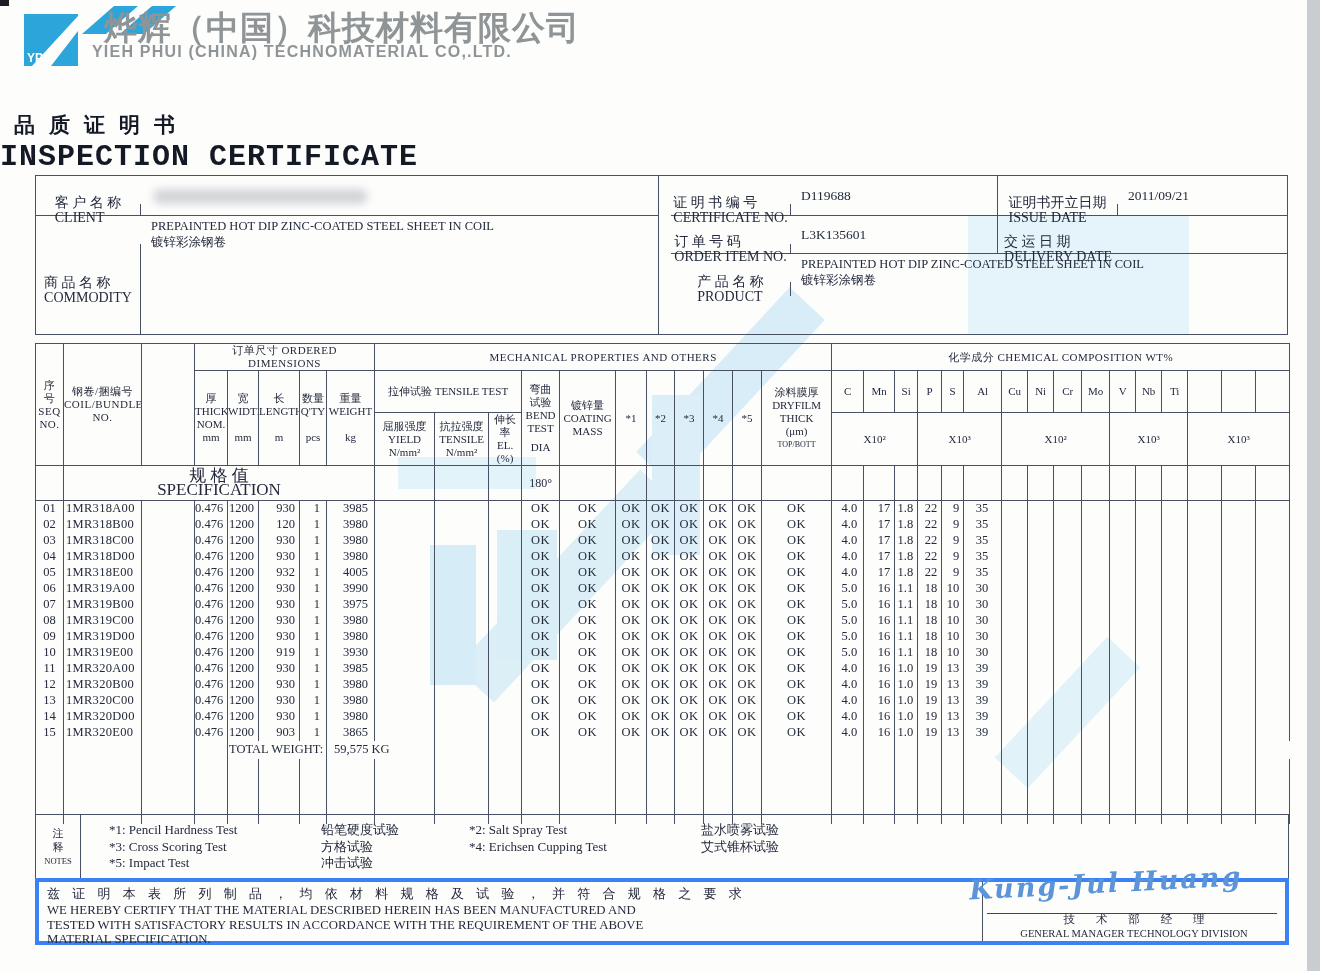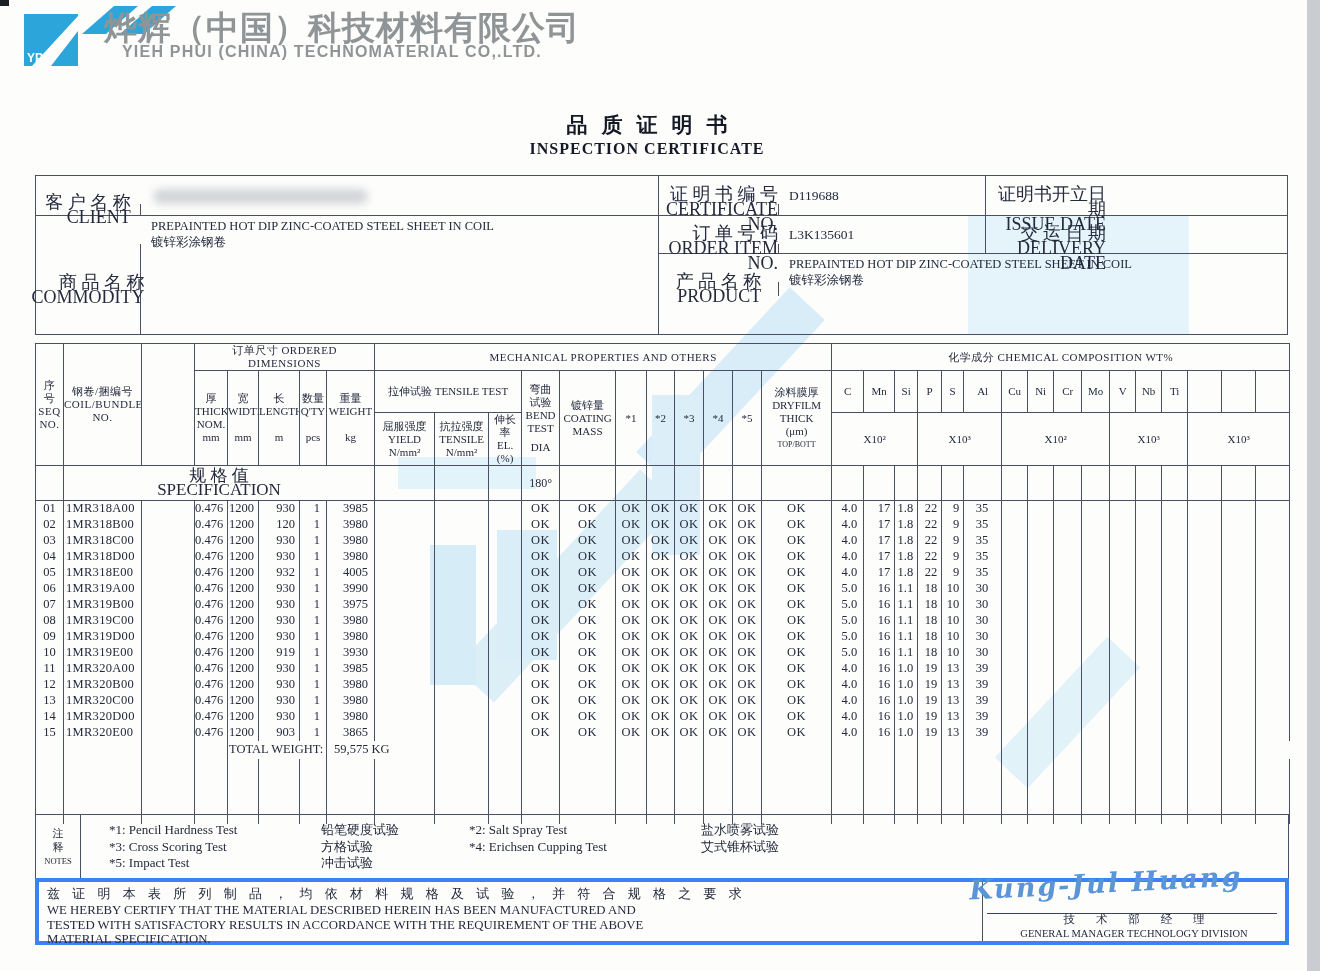--- a/index.html
+++ b/index.html
@@ -8,35 +8,35 @@
   .abs { position:absolute; }
   .pre { white-space:pre-line; }
   
   .wm { position:absolute; z-index:0; }
   .edge-right { left:1307px; top:0; width:13px; height:971px; background:#c9ccd0; }
   .corner-mark { left:0; top:0; width:9px; height:6px; background:#1c1f26; }
   
   .logo { left:24px; top:4px; z-index:2; }
   .co-zh { left:104px; top:6px; font-family:Liberation Serif, serif; font-size:33px;
            font-weight:bold; color:#8f9496; letter-spacing:1px; z-index:2; }
-  .co-en { left:122px; top:43px; font-family:"Liberation Sans",sans-serif; font-size:16px;
+  .co-en { left:92px; top:43px; font-family:"Liberation Sans",sans-serif; font-size:16px;
            font-weight:bold; color:#8f9496; letter-spacing:1.2px; z-index:2; }
   .addr { left:770px; top:35px; width:548px; font-size:11.3px; line-height:13.6px;
           color:#2c3352; z-index:2; }
-  .title-wrap { left:0; top:111px; width:1294px; text-align:center; z-index:2; }
+  .title-wrap { left:0; top:111px; width:1294px; text-align:left; z-index:2; }
   .title-zh { font-size:21px; font-weight:bold; letter-spacing:14px; text-indent:14px; color:#141926; }
-  .title-en { font-size:16px; font-weight:bold; letter-spacing:1px; color:#141926; margin-top:1px; }
+  .title-en { font-size:30px; font-weight:bold; letter-spacing:1px; color:#141926; margin-top:1px;font-family:Liberation Mono, monospace; }
   
   .ibox { position:absolute; z-index:1; box-sizing:border-box; border:1px solid #4a5064; }
   .ibox .row { display:flex; box-sizing:border-box; border-bottom:1px solid #4a5064; }
   .ibox .row:last-child { border-bottom:none; }
   .icell { box-sizing:border-box; border-right:1px solid #4a5064; }
   .icell:last-child { border-right:none; }
   .ilabel { display:flex; flex-direction:column; align-items:center; justify-content:center;
-            text-align:right; font-size:18px; line-height:15px;margin-top:28px; }
+            text-align:left; font-size:14px; line-height:15px;margin-top:28px; }
   .ival { font-size:13.5px; display:flex; align-items:center; padding-left:10px; }
   .ival2 { font-size:12.5px; line-height:15.5px; padding:3px 0 0 10px; }
   .smudge { width:215px; height:15px; margin:13px 0 0 12px; background:#aeb4ba;
             border-radius:8px; filter:blur(4px); opacity:.55; }
   
   .tblwrap { left:35px; top:343px; z-index:1; }
   table.grid { border-collapse:collapse; table-layout:fixed; width:1254px; background:transparent; }
   .grid th, .grid td { box-sizing:border-box; border:1px solid #4a5064; padding:0;
        font-weight:normal; text-align:center; vertical-align:middle; overflow:hidden; color:#242a3c; }
   .grid thead th { font-size:11px; line-height:13px; }
@@ -126,27 +126,28 @@
         </div>
     </div>
     <div class="row" style="height:119px;">
       <div class="icell ilabel pre" style="width:105px;">商 品 名 称
 COMMODITY</div>
       <div class="icell ival2 pre" style="flex:1;">PREPAINTED HOT DIP ZINC-COATED STEEL SHEET IN COIL
 镀锌彩涂钢卷</div>
     </div>
   </div>
 
-  <div class="ibox" style="left:658px; top:175px; width:630px; height:160px;">
+  <div class="ibox" style="left:658px; top:175px; width:630px; height:160px;padding-left:12px;">
     <div class="row" style="height:40px;">
       <div class="icell ilabel pre" style="width:120px;">证 明 书 编 号
 CERTIFICATE NO.</div>
       <div class="icell ival" style="width:207px;">D119688</div>
       <div class="icell ilabel pre" style="width:120px;">证明书开立日期
 ISSUE DATE</div>
+      <div class="icell ival" style="flex:1;">2011/09/21</div>
     </div>
     <div class="row" style="height:38px;">
       <div class="icell ilabel pre" style="width:120px;">订 单 号 码
 ORDER ITEM NO.</div>
       <div class="icell ival" style="width:207px;">L3K135601</div>
       <div class="icell ilabel pre" style="width:120px;">交 运 日 期
 DELIVERY DATE</div>
     </div>
     <div class="row" style="height:42px;">
       <div class="icell ilabel pre" style="width:120px;">产 品 名 称

